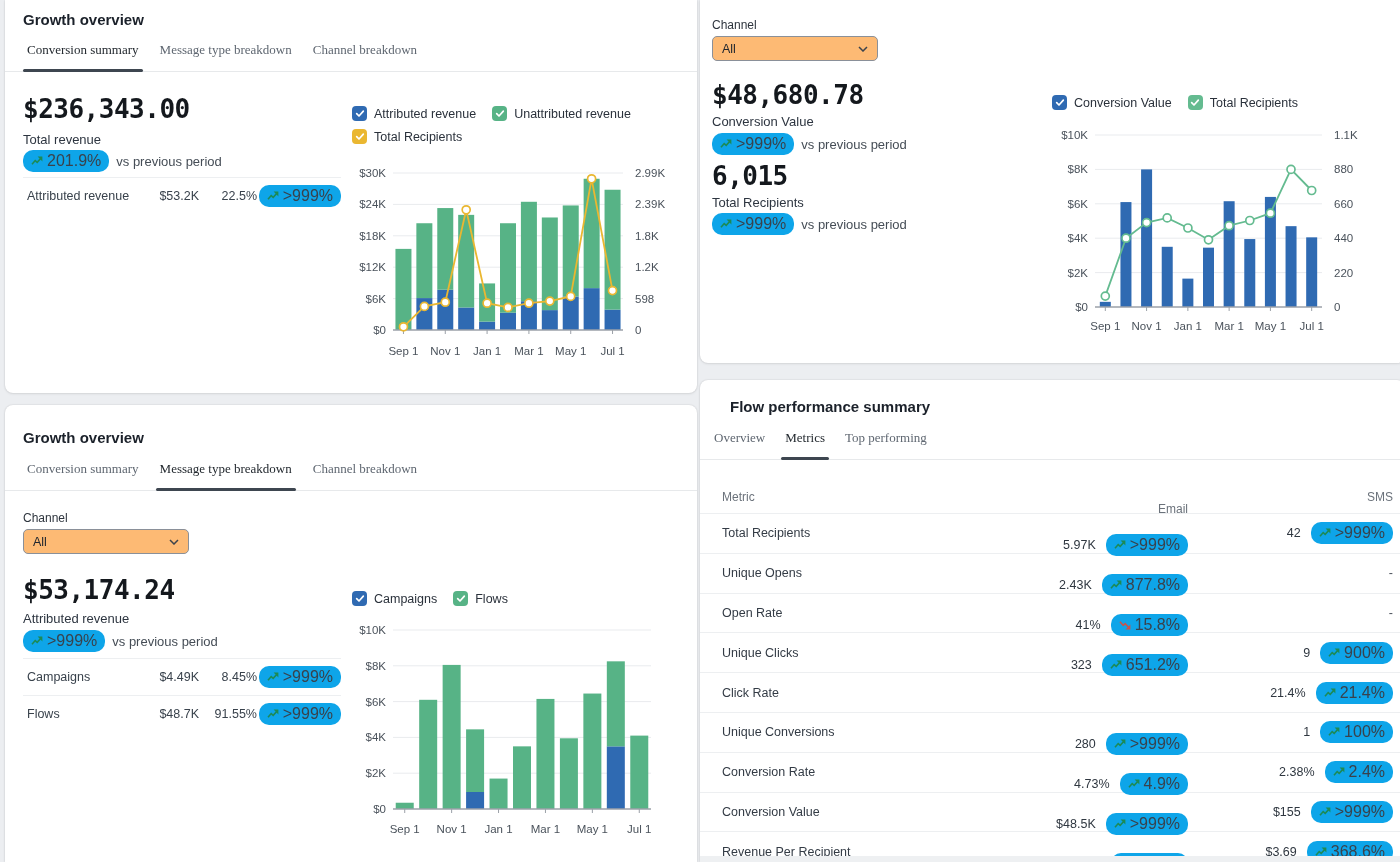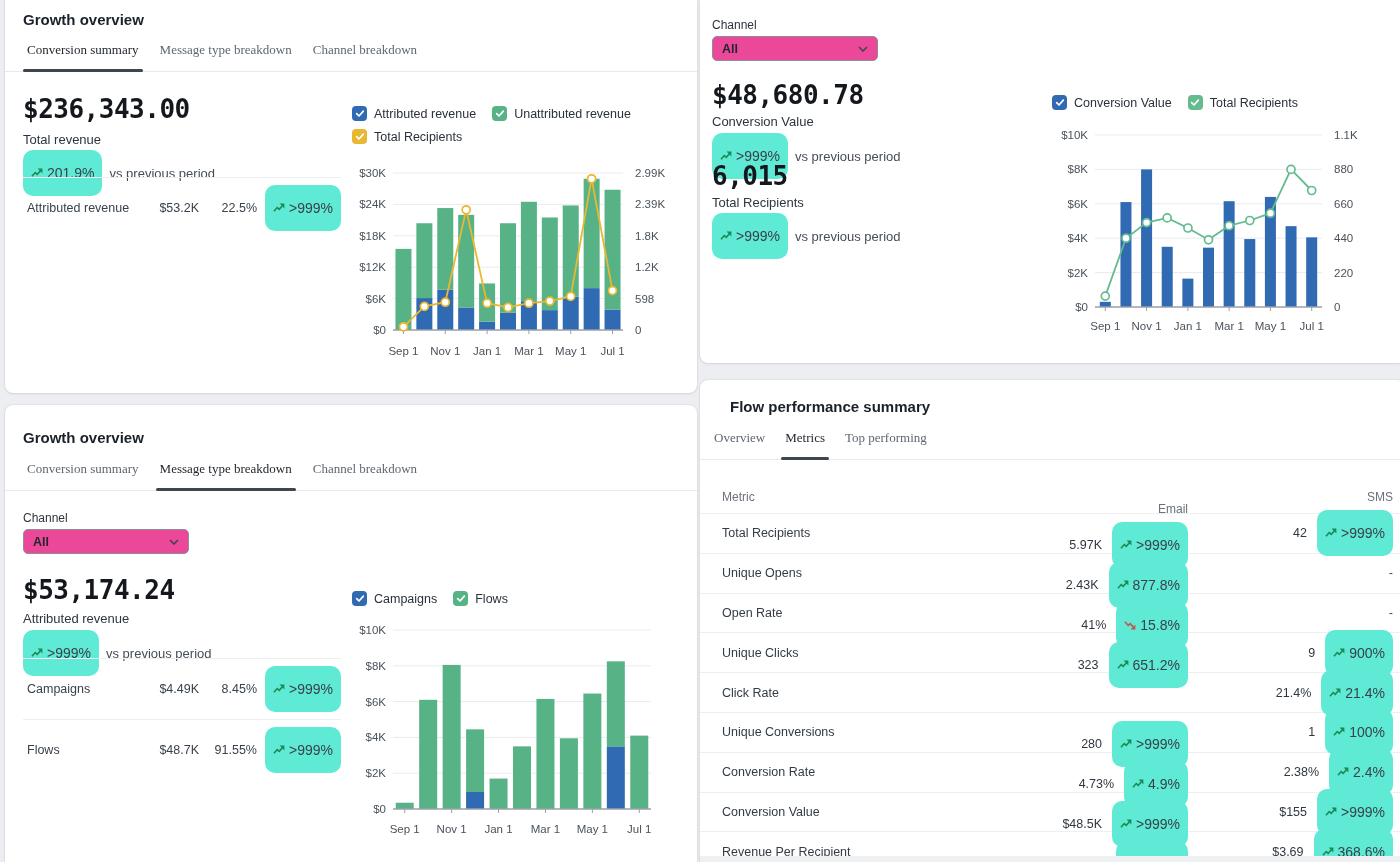--- a/index.html
+++ b/index.html
@@ -15,38 +15,38 @@
   .tabs{position:absolute;left:0;right:0;display:flex;gap:17px;
         border-bottom:1px solid #e7e9eb;align-items:flex-end;}
   .tab{font-size:13px;color:#5f6771;padding:6px 2px 13px;position:relative;cursor:pointer;white-space:nowrap;font-family:Liberation Serif, serif;}
   .tab.active{color:#23292f;}
   .tab.active::after{content:"";position:absolute;left:-2px;right:-2px;bottom:-1px;height:3px;
         background:#3e4650;border-radius:2px;}
   
   .big{font-family:"DejaVu Sans Mono",monospace;font-size:26px;font-weight:700;color:#14181d;letter-spacing:-.5px;}
   .mlabel{font-size:13px;color:#2d3540;}
   .badge-row{display:flex;align-items:center;gap:7px;font-size:13px;color:#454d56;}
-  .badge{display:inline-flex;align-items:center;gap:4px;background:#5eead4;border-radius:10px;
-         padding:15px 8px;font-size:14px;color:#39424c;white-space:nowrap;}
+  .badge{display:inline-flex;align-items:center;gap:4px;background:#0ea5e9;border-radius:10px;
+         padding:2px 8px;font-size:16px;color:#39424c;white-space:nowrap;}
   
   .brows{font-size:12.5px;color:#39424c;}
   .brow{display:flex;align-items:center;border-top:1px solid #edeff1;padding:7px 0 7px 4px;}
   .br-label{flex:1;}
   .br-value{width:62px;text-align:right;}
   .br-pct{width:58px;text-align:right;}
   .br-badge{width:84px;display:flex;justify-content:flex-end;}
   
   .legend{display:flex;flex-wrap:wrap;column-gap:16px;row-gap:8px;align-items:center;}
   .legend-item{display:flex;align-items:center;gap:7px;font-size:12.5px;color:#2a313b;cursor:pointer;}
   .cb{width:15px;height:15px;border-radius:4px;display:flex;align-items:center;justify-content:center;flex:none;}
   
   .sel-label{font-size:12px;color:#2d343d;}
-  .select{width:146px;height:23px;border:1px solid #8a9099;border-radius:5px;background:#ec4899;
+  .select{width:146px;height:23px;border:1px solid #8a9099;border-radius:5px;background:#fdba74;
           display:flex;align-items:center;justify-content:space-between;padding:0 9px;
-          font-size:12.5px;color:#20262e;cursor:pointer;font-weight:bold;}
+          font-size:12.5px;color:#20262e;cursor:pointer;}
   
   .thead{display:flex;align-items:center;font-size:12px;color:#6b727b;padding:0 12px 0 22px;height:30px;}
   .trow{display:flex;align-items:center;height:38.8px;border-top:1px solid #edeff1;
         padding:0 12px 0 22px;font-size:12.5px;color:#333b45;}
   .col-metric{flex:1;}
   .col-email{width:280px;display:flex;justify-content:flex-end;align-items:center;margin-top:24px;}
   .col-sms{width:205px;display:flex;justify-content:flex-end;align-items:center;}
   .cell-val{margin-right:10px;color:#2f3740;}
   .dash{color:#4a525b;}
   svg text.ax{font:11.5px "Liberation Sans",sans-serif;fill:#4a525b;}

